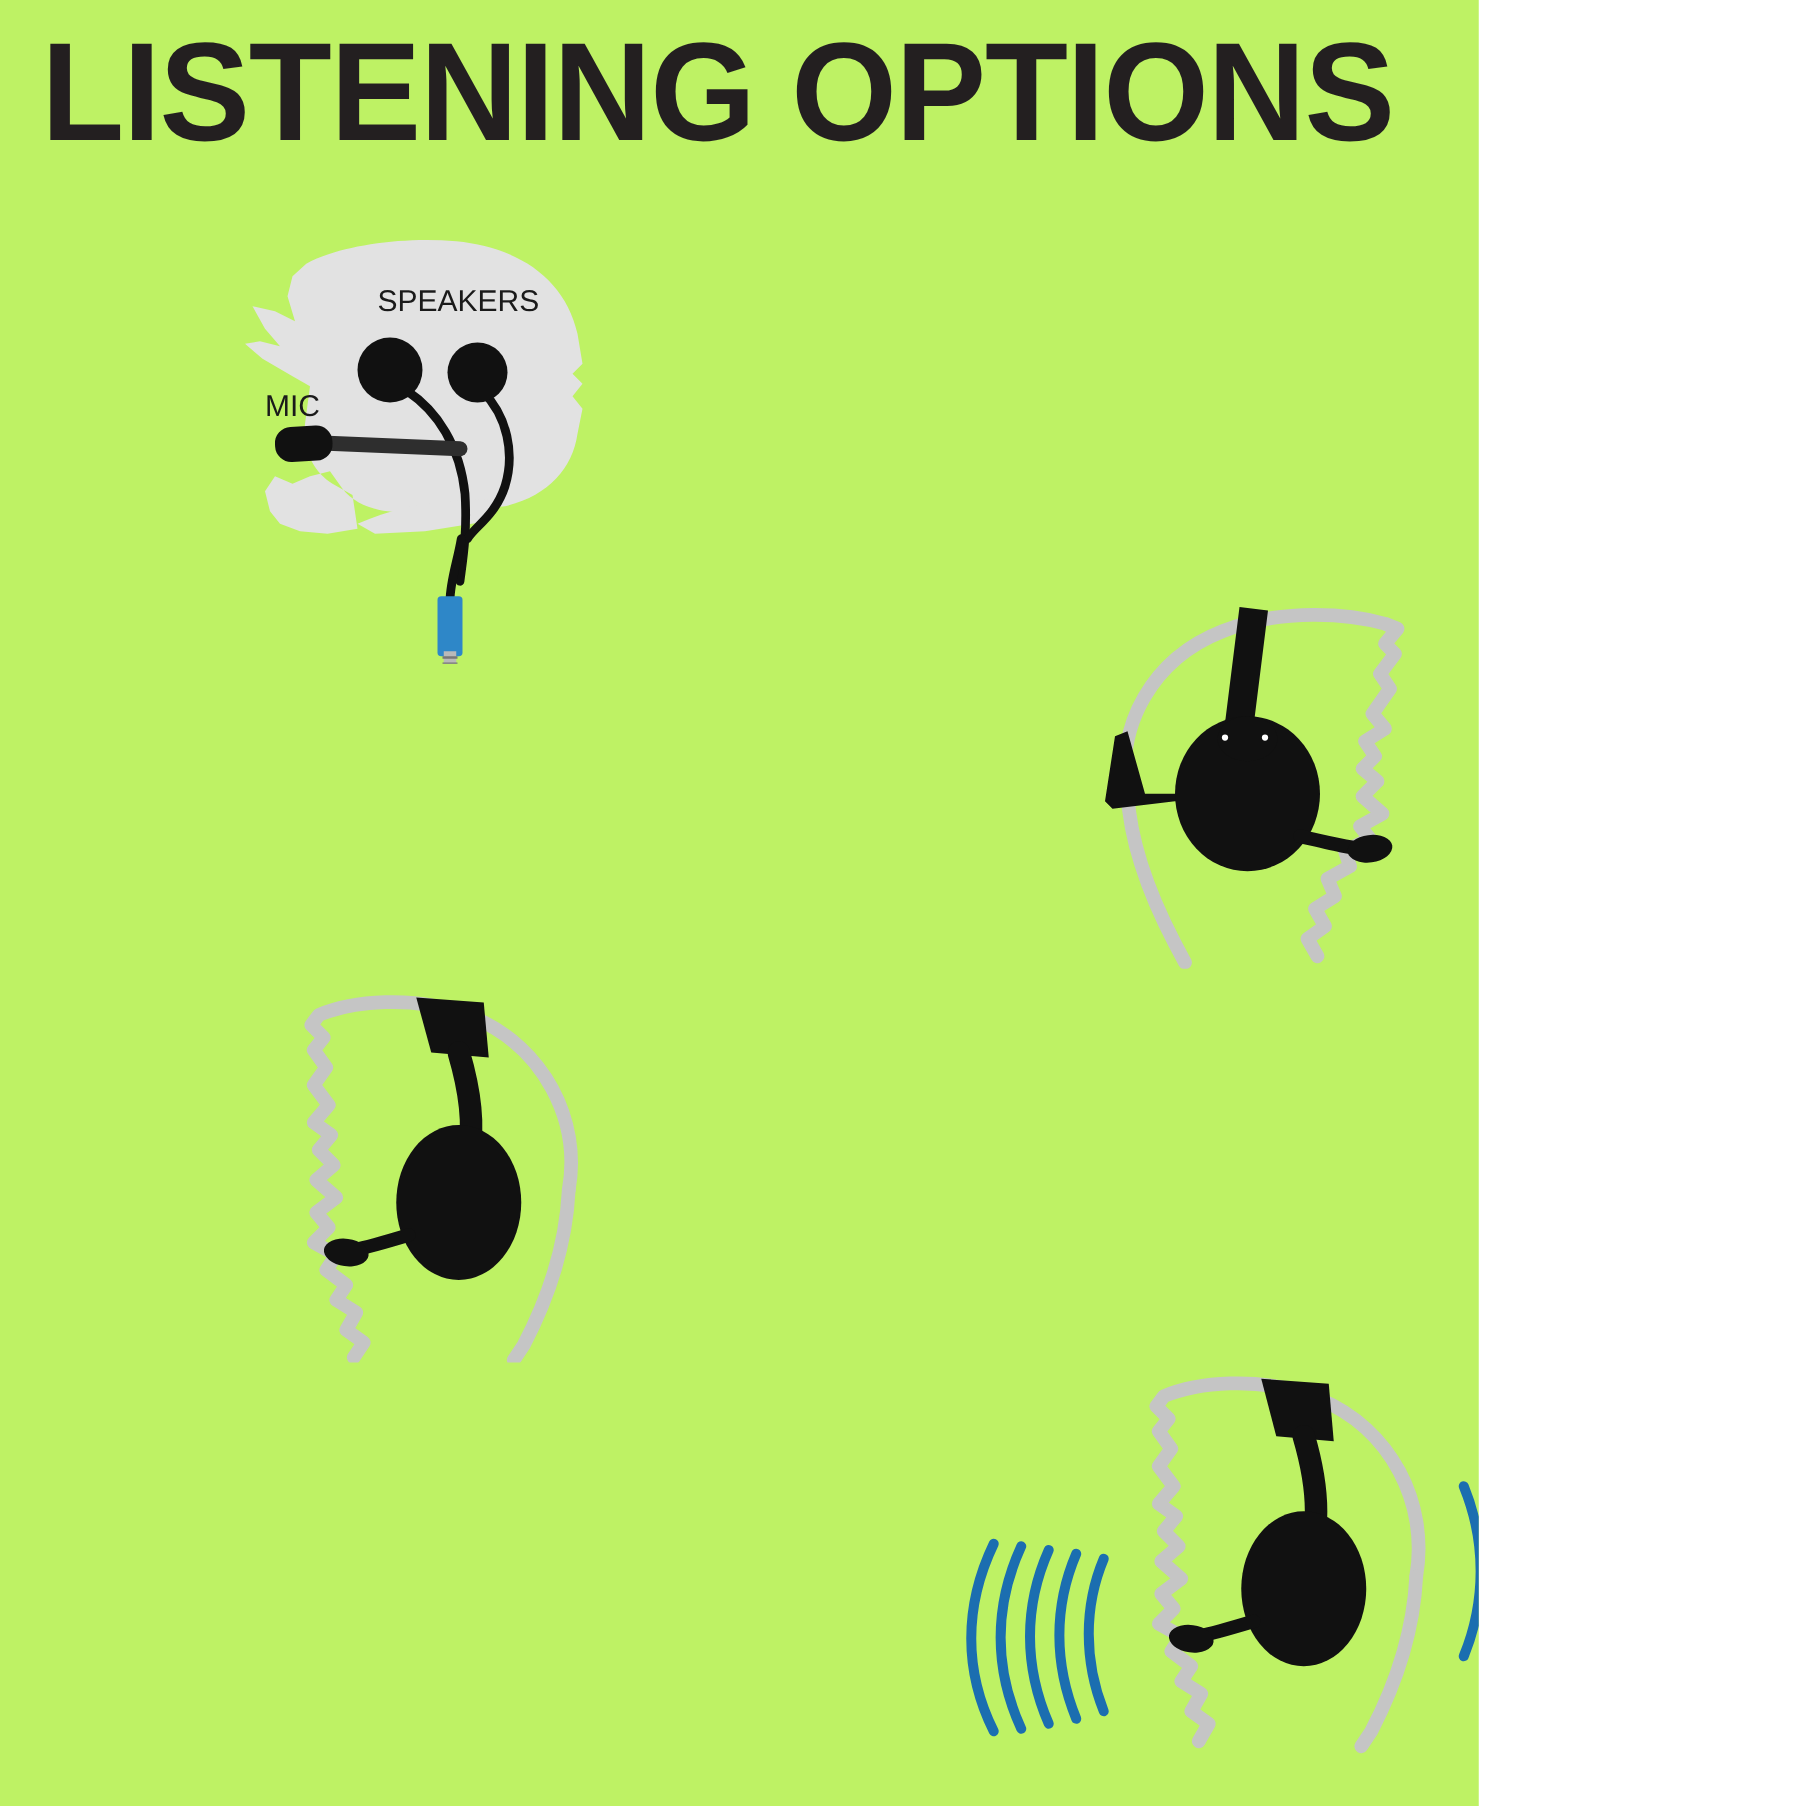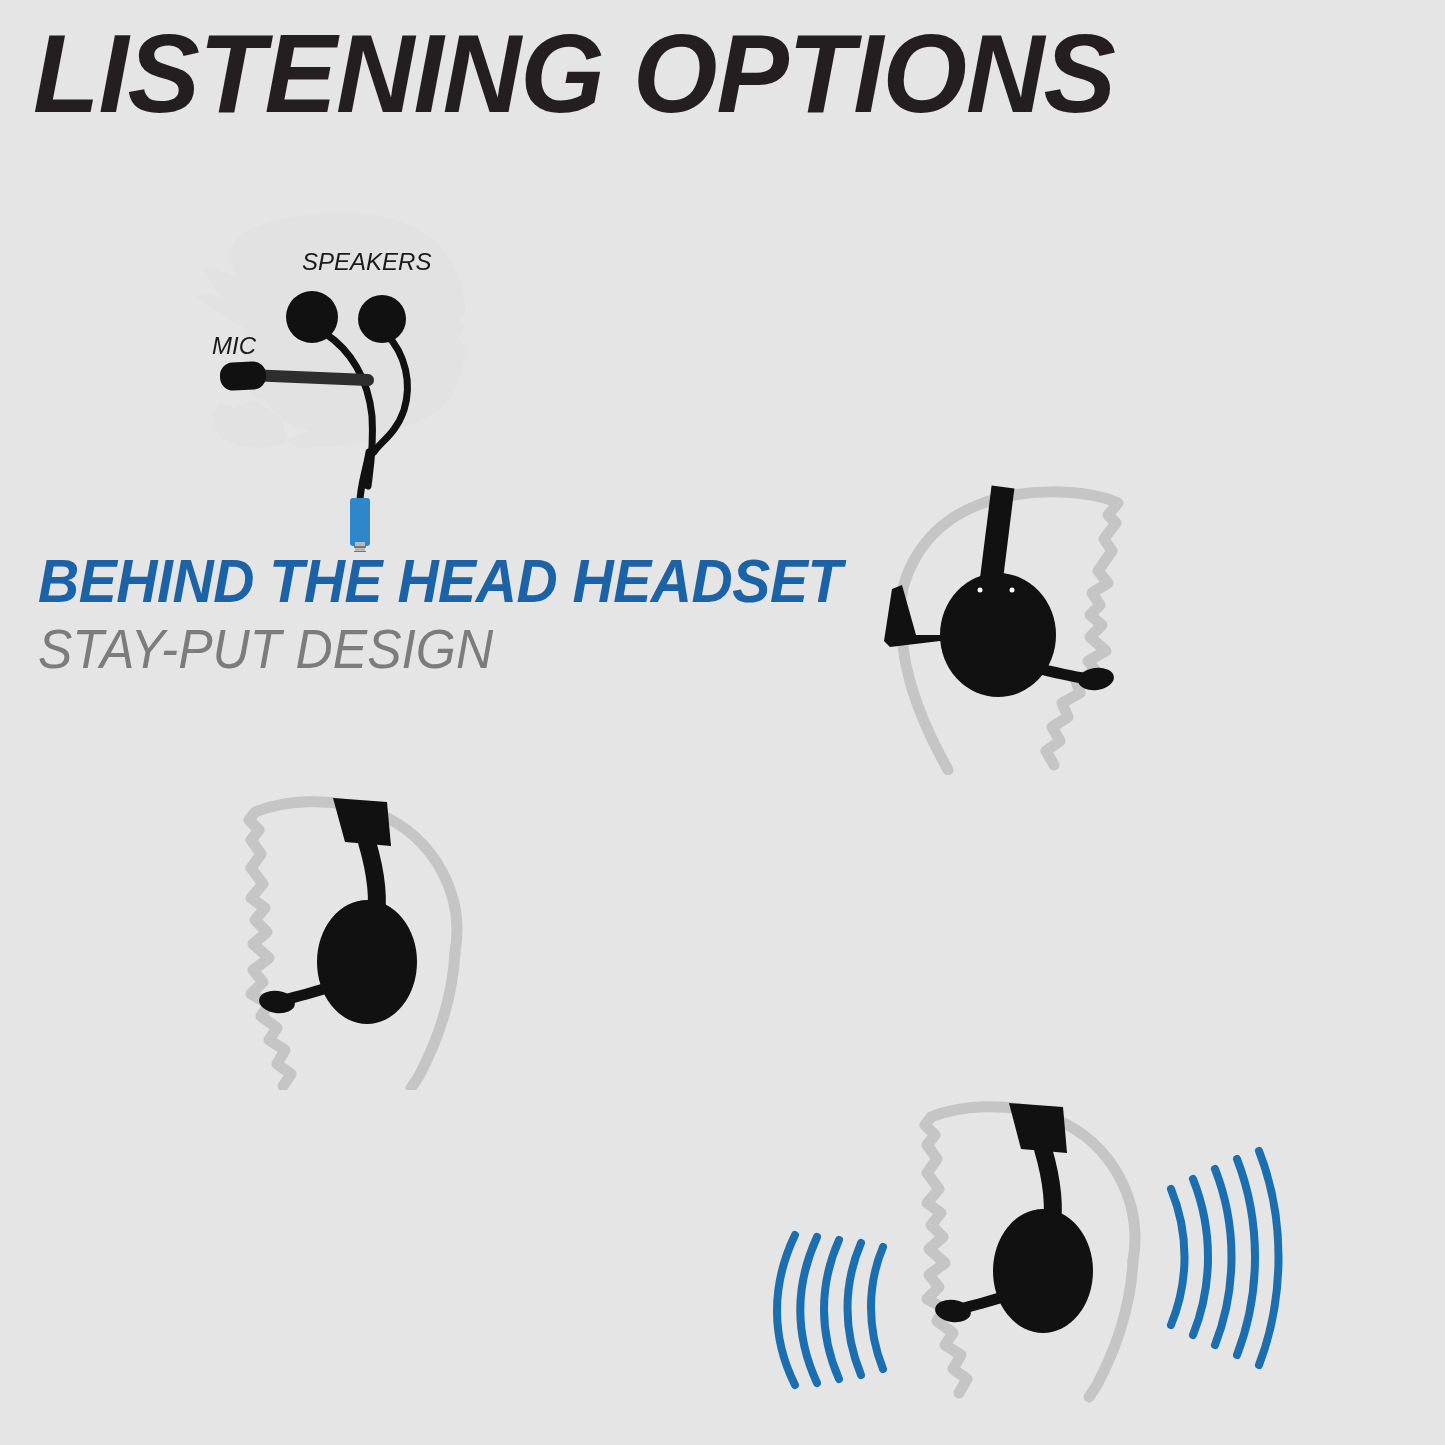--- a/index.html
+++ b/index.html
@@ -5,25 +5,24 @@
   html, body {
     margin: 0;
     padding: 0;
     background: #ffffff;
   }
   body {
     font-family: "Liberation Sans", sans-serif;
   }
   #page {
     position: relative;
-    width: 1445px;
+    width: 1183px;
     height: 1445px;
-    background: #e5e5e5;
+    background: #bef264;
     overflow: hidden;
-    font-style: italic;
   }
 
   
   #page-title {
     position: absolute;
     left: 33px;
     top: 18px;
     font-family: "Liberation Sans Narrow", "Liberation Sans", sans-serif;
     font-weight: bold;
     font-size: 112px;
@@ -67,21 +66,21 @@
   
   #text-helmet   { left: 487px; top: 236px; }
   #text-behind   { left: 38px;  top: 548px; }
   #text-over     { left: 492px; top: 860px; }
   #text-alpha    { left: 40px;  top: 1168px; }
 
   
   .art {
     position: absolute;
   }
-  #art-helmet { left: 190px;  top: 202px;  width: 320px; height: 350px; }
+  #art-helmet { left: 190px;  top: 181px;  width: 320px; height: 350px; }
   #art-behind { left: 840px;  top: 465px;  width: 320px; height: 310px; }
   #art-over   { left: 215px;  top: 780px;  width: 300px; height: 310px; }
   #art-alpha  { left: 765px;  top: 1085px; width: 530px; height: 350px; }
 
   .art svg { display: block; width: 100%; height: 100%; }
 
   .lbl {
     font-family: "Liberation Sans", sans-serif;
     font-weight: normal;
     fill: #1a1a1a;
@@ -130,24 +129,20 @@
       <rect x="165" y="340" width="10" height="14" fill="#b9b9b9"></rect>
       <rect x="164" y="344" width="12" height="2" fill="#777"></rect>
       <rect x="164" y="349" width="12" height="2" fill="#777"></rect>
 
       <text class="lbl" x="112" y="68" font-size="24">SPEAKERS</text>
       <text class="lbl" x="22" y="152" font-size="24">MIC</text>
     </svg>
   </div>
 
 
-  <div class="txt-block" id="text-behind">
-    <div class="headline">BEHIND THE HEAD HEADSET</div>
-    <div class="subline">STAY-PUT DESIGN</div>
-  </div>
 
   <div class="art" id="art-behind">
     <svg viewBox="0 0 320 310" xmlns="http://www.w3.org/2000/svg">
 
       <path d="M62 170
                C 52 116, 82 62, 138 40
                C 186 21, 240 26, 268 34
                L 278 38 L 268 50 L 276 58 L 264 74 L 272 86
                L 258 106 L 268 118 L 252 128 L 260 140
                L 250 150 L 262 160 L 250 172

